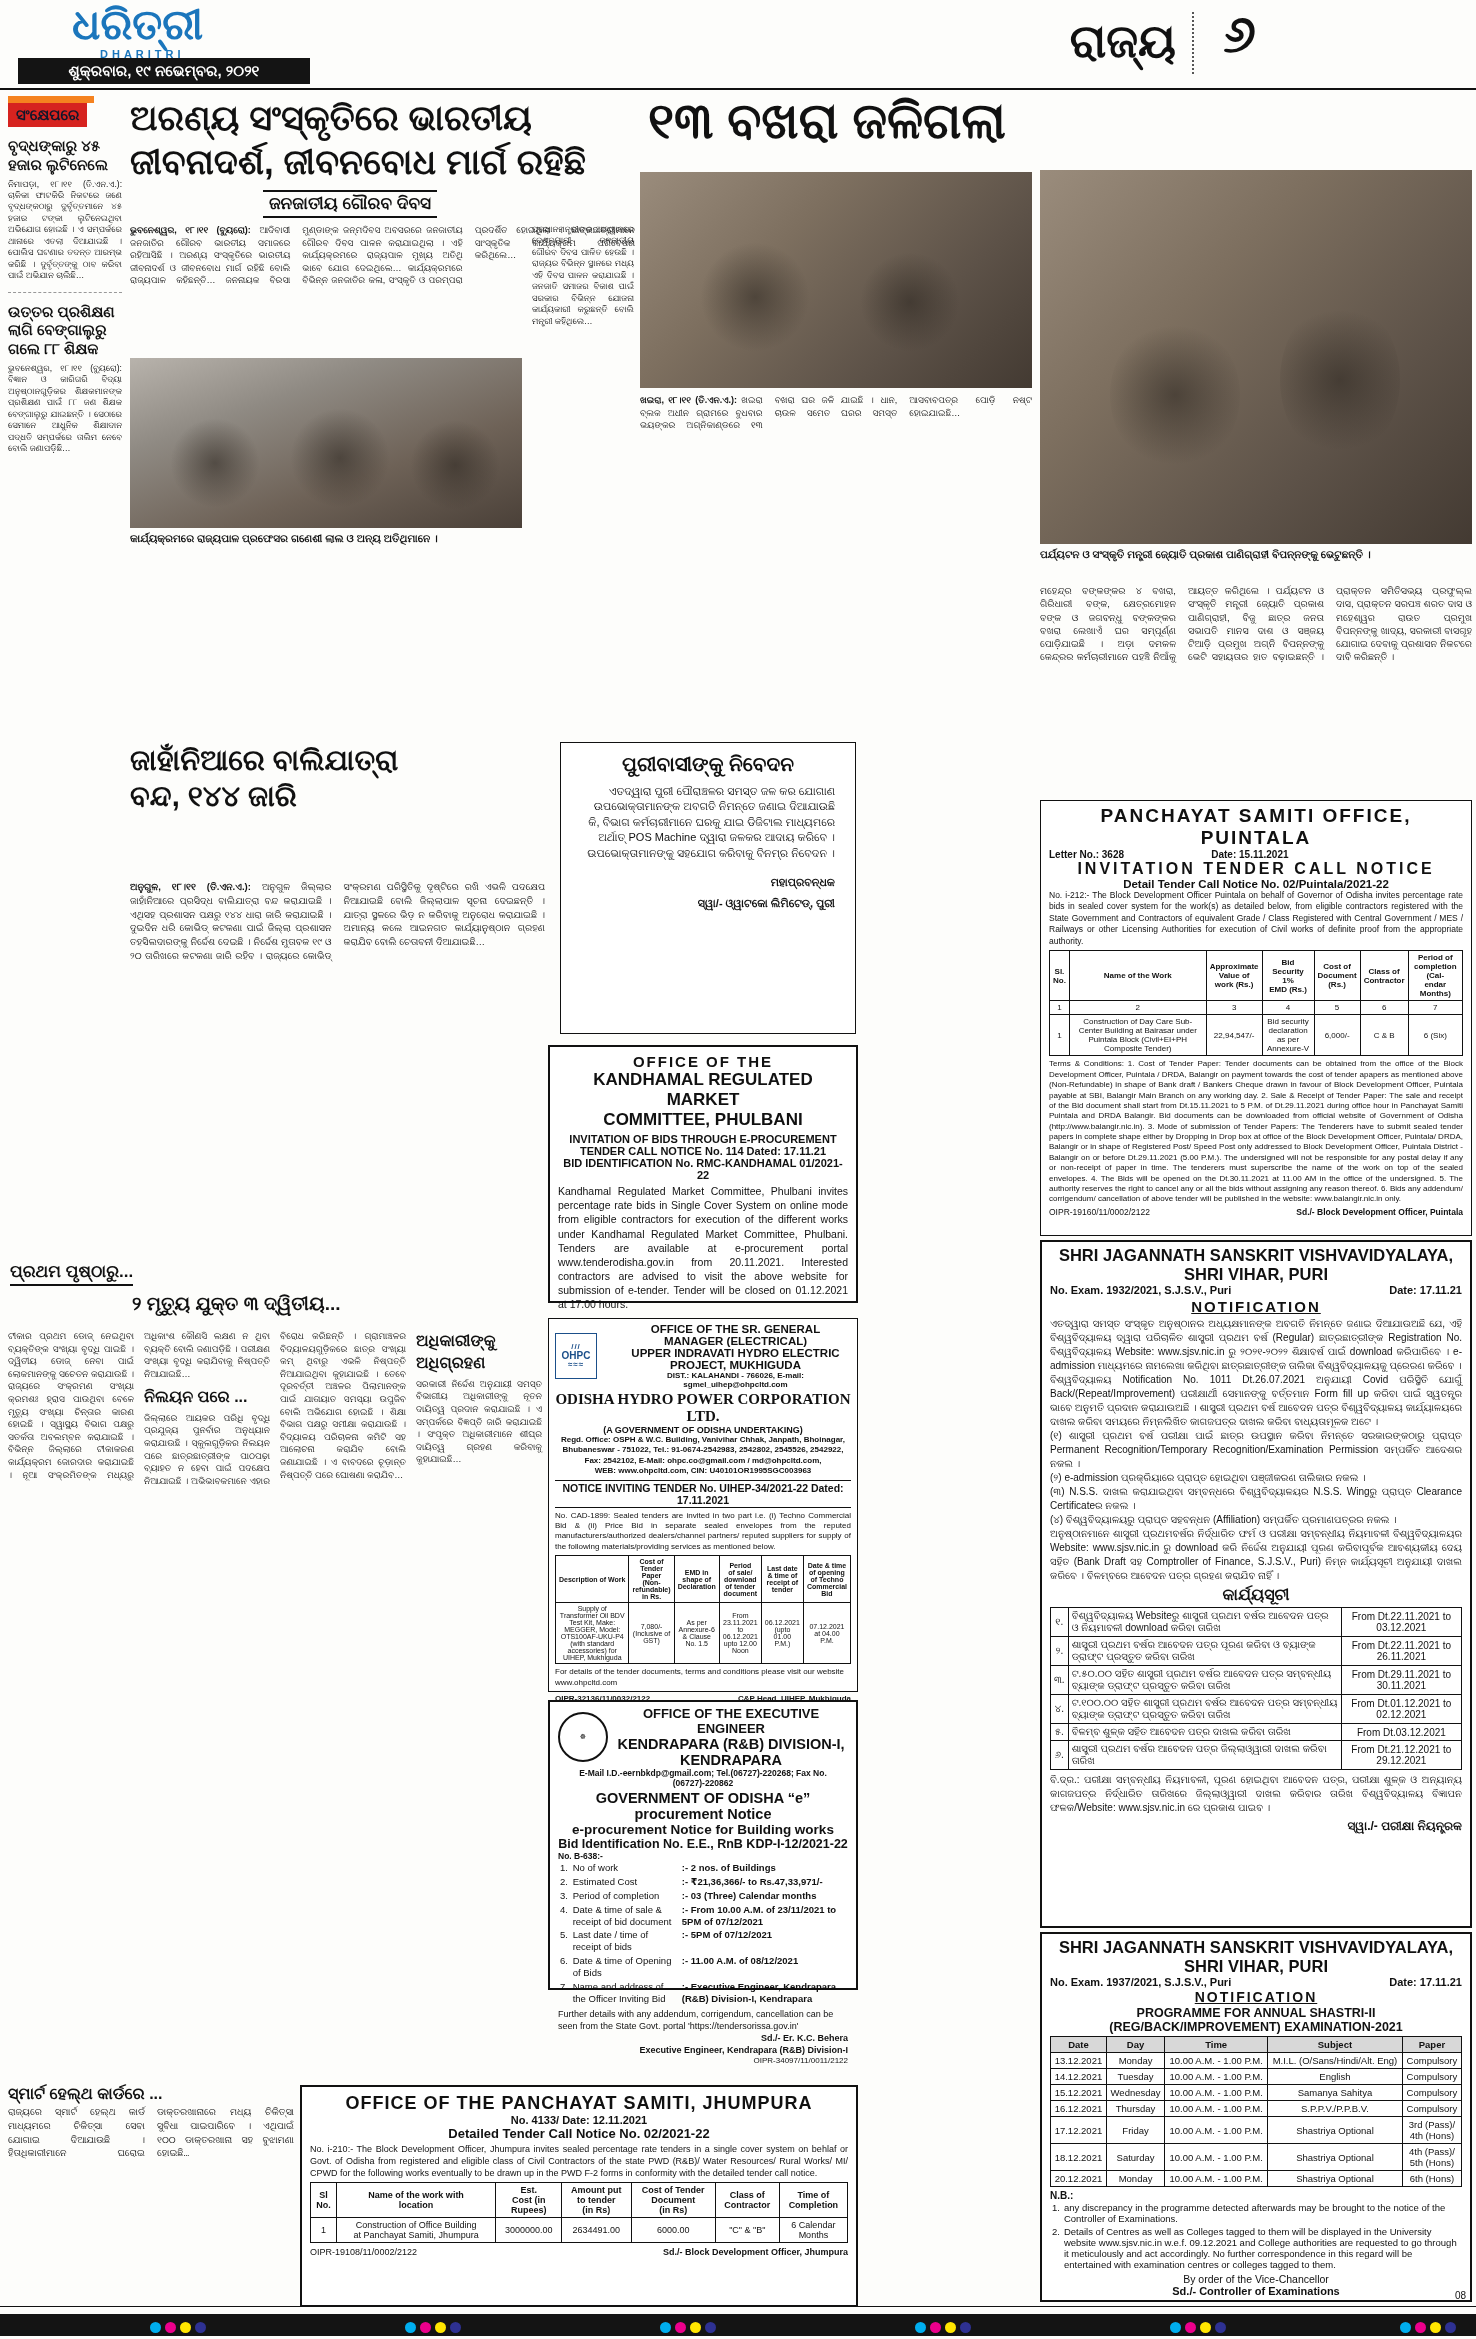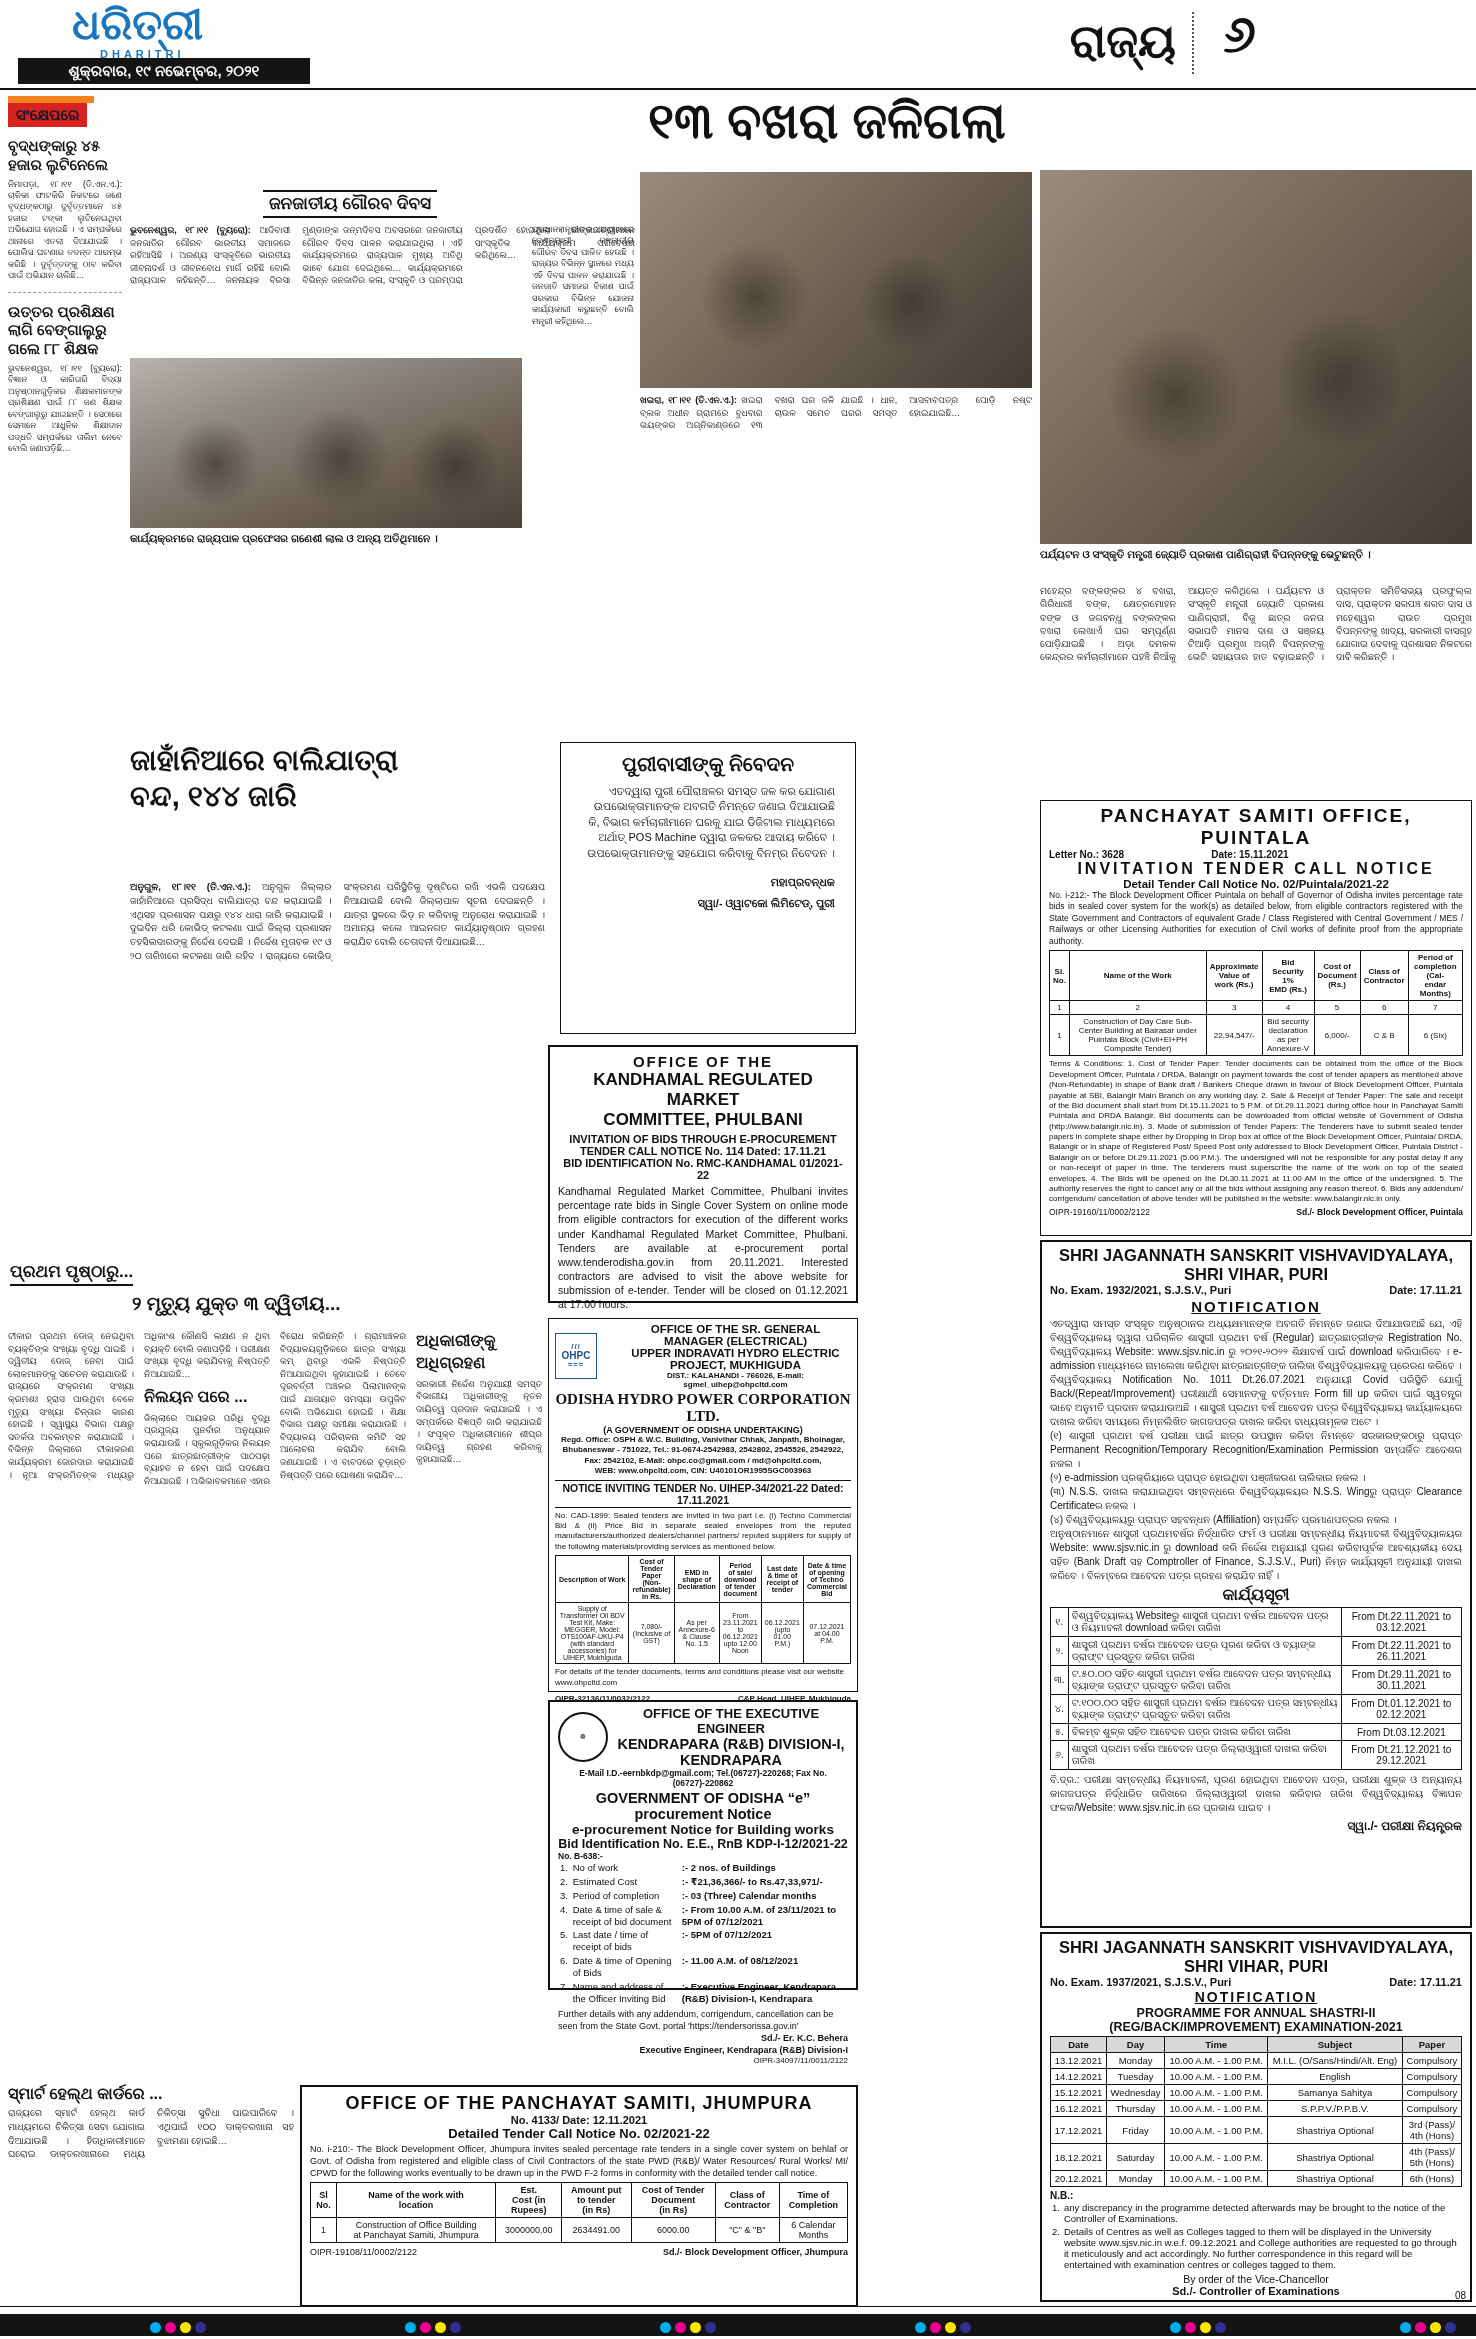--- a/index.html
+++ b/index.html
@@ -83,20 +83,22 @@
     <div class="briefhead pre">ବୃଦ୍ଧଙ୍କାରୁ ୪୫
 ହଜାର ଲୁଟିନେଲେ</div>
     <div class="briefbody">ନିମାପଡ଼ା, ୧୮।୧୧ (ତି.ଏନ.ଏ.): ଚାଳିକା ଫାଟକିରି ନିକଟରେ ଜଣେ ବୃଦ୍ଧଙ୍କଠାରୁ ଦୁର୍ବୃତ୍ତମାନେ ୪୫ ହଜାର ଟଙ୍କା ଲୁଟିନେଇଥିବା ଅଭିଯୋଗ ହୋଇଛି । ଏ ସମ୍ପର୍କରେ ଥାନାରେ ଏତଲା ଦିଆଯାଇଛି । ପୋଲିସ ଘଟଣାର ତଦନ୍ତ ଆରମ୍ଭ କରିଛି । ଦୁର୍ବୃତ୍ତଙ୍କୁ ଠାବ କରିବା ପାଇଁ ଅଭିଯାନ ଚାଲିଛି…</div>
     <div class="briefsep"></div>
     <div class="briefhead pre">ଉତ୍ତର ପ୍ରଶିକ୍ଷଣ
 ଲାଗି ବେଙ୍ଗାଲୁରୁ
 ଗଲେ ୮୮ ଶିକ୍ଷକ</div>
     <div class="briefbody">ଭୁବନେଶ୍ୱର, ୧୮।୧୧ (ବ୍ୟୁରୋ): ବିଜ୍ଞାନ ଓ କାରିଗରି ବିଦ୍ୟା ଅନୁଷ୍ଠାନଗୁଡ଼ିକର ଶିକ୍ଷକମାନଙ୍କ ପ୍ରଶିକ୍ଷଣ ପାଇଁ ୮୮ ଜଣ ଶିକ୍ଷକ ବେଙ୍ଗାଲୁରୁ ଯାଇଛନ୍ତି । ସେଠାରେ ସେମାନେ ଆଧୁନିକ ଶିକ୍ଷାଦାନ ପଦ୍ଧତି ସମ୍ପର୍କରେ ତାଲିମ ନେବେ ବୋଲି ଜଣାପଡ଼ିଛି…</div>
   </div>
 
+  <div class="abs headline-l pre" style="left:130px;top:96px;width:505px;">ଅରଣ୍ୟ ସଂସ୍କୃତିରେ ଭାରତୀୟ
+ଜୀବନାଦର୍ଶ, ଜୀବନବୋଧ ମାର୍ଗ ରହିଛି</div>
   <div class="abs ctr" style="left:200px;top:190px;width:300px;">
     <span class="kicker">ଜନଜାତୀୟ ଗୌରବ ଦିବସ</span>
   </div>
   <div class="abs cols3" style="left:130px;top:224px;width:505px;height:130px;">
     <b class="dl">ଭୁବନେଶ୍ୱର, ୧୮।୧୧ (ବ୍ୟୁରୋ):</b>
     <span>ଆଦିବାସୀ ଜନଜାତିର ଗୌରବ ଭାରତୀୟ ସମାଜରେ ରହିଆସିଛି । ଅରଣ୍ୟ ସଂସ୍କୃତିରେ ଭାରତୀୟ ଜୀବନାଦର୍ଶ ଓ ଜୀବନବୋଧ ମାର୍ଗ ରହିଛି ବୋଲି ରାଜ୍ୟପାଳ କହିଛନ୍ତି…</span>
     <span>ଜନନାୟକ ବିରସା ମୁଣ୍ଡାଙ୍କ ଜନ୍ମଦିବସ ଅବସରରେ ଜନଜାତୀୟ ଗୌରବ ଦିବସ ପାଳନ କରାଯାଇଥିଲା । ଏହି କାର୍ଯ୍ୟକ୍ରମରେ ରାଜ୍ୟପାଳ ମୁଖ୍ୟ ଅତିଥି ଭାବେ ଯୋଗ ଦେଇଥିଲେ…</span>
     <span>କାର୍ଯ୍ୟକ୍ରମରେ ବିଭିନ୍ନ ଜନଜାତିର କଳା, ସଂସ୍କୃତି ଓ ପରମ୍ପରା ପ୍ରଦର୍ଶିତ ହୋଇଥିଲା । ଛାତ୍ରଛାତ୍ରୀମାନେ ସାଂସ୍କୃତିକ କାର୍ଯ୍ୟକ୍ରମ ପରିବେଷଣ କରିଥିଲେ…</span>
   </div>
   <div class="abs photo2" style="left:130px;top:358px;width:392px;height:170px;">
@@ -141,21 +143,21 @@
   <div class="abs conthead" style="left:132px;top:1292px;width:300px;">୨ ମୃତ୍ୟୁ ଯୁକ୍ତ ୩ ଦ୍ୱିତୀୟ...</div>
   <div class="abs cols4" style="left:8px;top:1330px;width:534px;height:745px;">
     <span>ଟୀକାର ପ୍ରଥମ ଡୋଜ୍ ନେଇଥିବା ବ୍ୟକ୍ତିଙ୍କ ସଂଖ୍ୟା ବୃଦ୍ଧି ପାଇଛି । ଦ୍ୱିତୀୟ ଡୋଜ୍ ନେବା ପାଇଁ ଲୋକମାନଙ୍କୁ ସଚେତନ କରାଯାଉଛି । ରାଜ୍ୟରେ ସଂକ୍ରମଣ ସଂଖ୍ୟା କ୍ରମଶଃ ହ୍ରାସ ପାଉଥିବା ବେଳେ ମୃତ୍ୟୁ ସଂଖ୍ୟା ଚିନ୍ତାର କାରଣ ହୋଇଛି । ସ୍ୱାସ୍ଥ୍ୟ ବିଭାଗ ପକ୍ଷରୁ ସତର୍କତା ଅବଲମ୍ବନ କରାଯାଇଛି । ବିଭିନ୍ନ ଜିଲ୍ଲାରେ ଟୀକାକରଣ କାର୍ଯ୍ୟକ୍ରମ ଜୋରଦାର କରାଯାଇଛି । ନୂଆ ସଂକ୍ରମିତଙ୍କ ମଧ୍ୟରୁ ଅଧିକାଂଶ କୌଣସି ଲକ୍ଷଣ ନ ଥିବା ବ୍ୟକ୍ତି ବୋଲି ଜଣାପଡ଼ିଛି । ପରୀକ୍ଷଣ ସଂଖ୍ୟା ବୃଦ୍ଧି କରାଯିବାକୁ ନିଷ୍ପତ୍ତି ନିଆଯାଇଛି…</span>
     <div class="cont-sub">ନିଲୟନ ପରେ ...</div>
     <span>ଜିଲ୍ଲାରେ ଆୟକର ପରିଧି ବୃଦ୍ଧି ପ୍ରଯୁଜ୍ୟ ପୁନର୍ବାର ଅନୁଧ୍ୟାନ କରାଯାଉଛି । ସ୍କୁଲଗୁଡ଼ିକର ନିଲୟନ ପରେ ଛାତ୍ରଛାତ୍ରୀଙ୍କ ପାଠପଢ଼ା ବ୍ୟାହତ ନ ହେବା ପାଇଁ ପଦକ୍ଷେପ ନିଆଯାଇଛି । ଅଭିଭାବକମାନେ ଏହାର ବିରୋଧ କରିଛନ୍ତି । ଗ୍ରାମାଞ୍ଚଳର ବିଦ୍ୟାଳୟଗୁଡ଼ିକରେ ଛାତ୍ର ସଂଖ୍ୟା କମ୍ ଥିବାରୁ ଏଭଳି ନିଷ୍ପତ୍ତି ନିଆଯାଇଥିବା କୁହାଯାଇଛି । ତେବେ ଦୂରବର୍ତ୍ତୀ ଅଞ୍ଚଳର ପିଲାମାନଙ୍କ ପାଇଁ ଯାତାୟାତ ସମସ୍ୟା ଉପୁଜିବ ବୋଲି ଅଭିଯୋଗ ହୋଇଛି । ଶିକ୍ଷା ବିଭାଗ ପକ୍ଷରୁ ସମୀକ୍ଷା କରାଯାଉଛି । ବିଦ୍ୟାଳୟ ପରିଚାଳନା କମିଟି ସହ ଆଲୋଚନା କରାଯିବ ବୋଲି ଜଣାଯାଇଛି । ଏ ବାବଦରେ ଚୂଡ଼ାନ୍ତ ନିଷ୍ପତ୍ତି ପରେ ଘୋଷଣା କରାଯିବ…</span>
     <div class="cont-sub">ଅଧିକାରୀଙ୍କୁ ଅଧିଗ୍ରହଣ</div>
     <span>ସରକାରୀ ନିର୍ଦ୍ଦେଶ ଅନୁଯାୟୀ ସମସ୍ତ ବିଭାଗୀୟ ଅଧିକାରୀଙ୍କୁ ନୂତନ ଦାୟିତ୍ୱ ପ୍ରଦାନ କରାଯାଇଛି । ଏ ସମ୍ପର୍କରେ ବିଜ୍ଞପ୍ତି ଜାରି କରାଯାଇଛି । ସଂପୃକ୍ତ ଅଧିକାରୀମାନେ ଶୀଘ୍ର ଦାୟିତ୍ୱ ଗ୍ରହଣ କରିବାକୁ କୁହାଯାଇଛି…</span>
   </div>
   <div class="abs" style="left:8px;top:2085px;width:286px;height:225px;">
     <div class="cont-sub" style="margin-top:0;">ସ୍ମାର୍ଟ ହେଲ୍ଥ କାର୍ଡରେ ...</div>
-    <div class="cols2" style="height:180px;">ରାଜ୍ୟରେ ସ୍ମାର୍ଟ ହେଲ୍ଥ କାର୍ଡ ମାଧ୍ୟମରେ ଚିକିତ୍ସା ସେବା ଯୋଗାଇ ଦିଆଯାଉଛି । ହିତାଧିକାରୀମାନେ ଘରୋଇ ଡାକ୍ତରଖାନାରେ ମଧ୍ୟ ଚିକିତ୍ସା ସୁବିଧା ପାଇପାରିବେ । ଏଥିପାଇଁ ୧୦୦ ଡାକ୍ତରଖାନା ସହ ବୁଝାମଣା ହୋଇଛି…</div>
+    <div class="cols2" style="height:180px;font-family:Liberation Mono, monospace;">ରାଜ୍ୟରେ ସ୍ମାର୍ଟ ହେଲ୍ଥ କାର୍ଡ ମାଧ୍ୟମରେ ଚିକିତ୍ସା ସେବା ଯୋଗାଇ ଦିଆଯାଉଛି । ହିତାଧିକାରୀମାନେ ଘରୋଇ ଡାକ୍ତରଖାନାରେ ମଧ୍ୟ ଚିକିତ୍ସା ସୁବିଧା ପାଇପାରିବେ । ଏଥିପାଇଁ ୧୦୦ ଡାକ୍ତରଖାନା ସହ ବୁଝାମଣା ହୋଇଛି…</div>
   </div>
 
   <div class="abs nbox" style="left:548px;top:1045px;width:310px;height:258px;">
     <div class="ctr b" style="font-size:15px;letter-spacing:2px;">OFFICE OF THE</div>
     <div class="ctr b" style="font-size:17px;">KANDHAMAL REGULATED MARKET</div>
     <div class="ctr b" style="font-size:17px;">COMMITTEE, PHULBANI</div>
     <div class="ctr b" style="font-size:11px;margin-top:3px;">INVITATION OF BIDS THROUGH E-PROCUREMENT</div>
     <div class="ctr b" style="font-size:11px;">TENDER CALL NOTICE No. 114 Dated: 17.11.21</div>
     <div class="ctr b" style="font-size:11px;">BID IDENTIFICATION No. RMC-KANDHAMAL 01/2021-22</div>
     <div class="jst" style="font-size:10.5px;line-height:1.35;margin-top:3px;">Kandhamal Regulated Market Committee, Phulbani invites percentage rate bids in Single Cover System on online mode from eligible contractors for execution of the different works under Kandhamal Regulated Market Committee, Phulbani. Tenders are available at e-procurement portal www.tenderodisha.gov.in from 20.11.2021. Interested contractors are advised to visit the above website for submission of e-tender. Tender will be closed on 01.12.2021 at 17.00 hours.</div>

